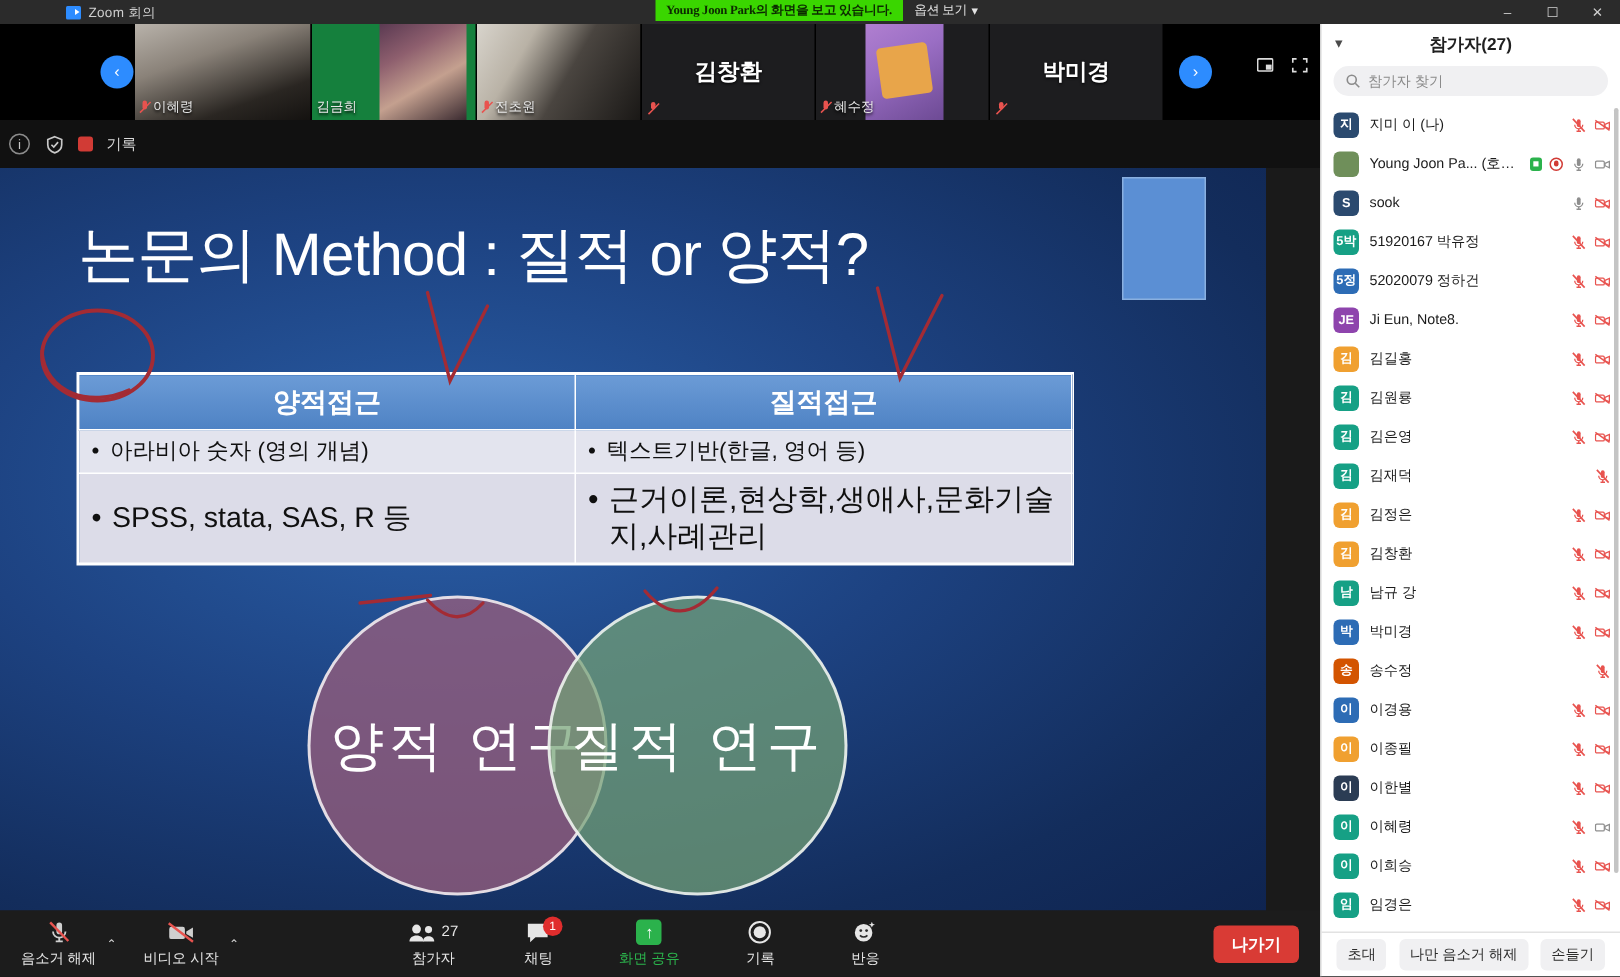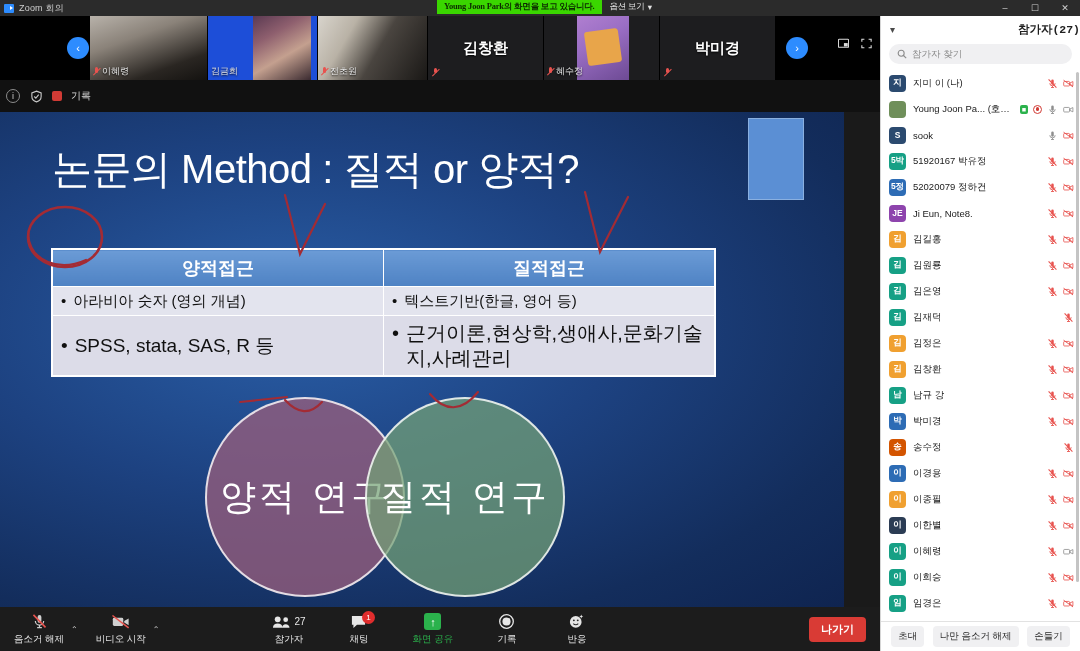--- a/index.html
+++ b/index.html
@@ -4,21 +4,21 @@
 <style>
   * { box-sizing: border-box; margin: 0; padding: 0; }
   body {
     width: 1080px; height: 651px;
     font-family: "Liberation Sans", sans-serif;
     background: #1a1a1a; overflow: hidden; position: relative;
   }
   
   .titlebar {
     position: absolute; top: 0; left: 0; width: 1080px; height: 16px;
-    background: #2b2b2b; display: flex; align-items: center; z-index: 30;
+    background: #2b2b2b; display: flex; align-items: center; z-index: 30; padding-left: 40px;
   }
   .tb-logo {
     width: 10px; height: 9px; margin-left: 4px; margin-right: 5px;
     background: #2d8cff; border-radius: 1px; position: relative;
   }
   .tb-logo::after {
     content:""; position:absolute; right:1px; top:2.5px;
     border-left:3px solid #fff; border-top:2px solid transparent; border-bottom:2px solid transparent;
   }
   .tb-title { color: #cfcfcf; font-size: 9px; letter-spacing: .2px; }
@@ -174,21 +174,21 @@
   .panel {
     position: absolute; top: 16px; right: 0; width: 200px; height: 635px;
     background: #ffffff; display: flex; flex-direction: column;
     border-left: 1px solid #d6d6d6;
   }
   .panel-head {
     height: 26px; display: flex; align-items: center; position: relative; flex: none;
   }
   .panel-caret { position: absolute; left: 9px; color: #4a4a4a; font-size: 10px; }
   .panel-title {
-    width: 100%; text-align: right; font-size: 11.5px; color: #1f1f1f; font-weight: bold; font-family: Liberation Mono, monospace;
+    width: 100%; text-align: center; font-size: 11.5px; color: #1f1f1f; font-weight: bold;
   }
   .search-wrap { padding: 2px 8px 6px; flex: none; }
   .search-box {
     height: 20px; background: #f0f0f2; border-radius: 10px; display: flex;
     align-items: center; gap: 5px; padding: 0 8px;
   }
   .search-ph { color: #8b8b8b; font-size: 9.5px; }
   .plist { flex: 1; overflow: hidden; position: relative; }
   .prow {
     height: 26px; display: flex; align-items: center; padding: 0 6px 0 8px; gap: 7px;
@@ -254,21 +254,21 @@
 <div class="filmstrip">
   <div style="width:90px;flex:none;"></div>
 
   <div class="thumb" style="width:118px;background:linear-gradient(160deg,#b8b2aa 0%,#8a8279 35%,#2a2622 75%,#141210 100%);">
     <div class="thumb-name">
       <span class="mic-off"></span>
       <span>이혜령</span>
     </div>
   </div>
 
-  <div class="thumb" style="width:110px;background:#1d4ed8;">
+  <div class="thumb" style="width:110px;background:#15803d;">
     <div style="position:absolute;left:45px;top:0;width:58px;height:64px;background:linear-gradient(150deg,#5b3a52 0%,#8e5f6e 30%,#c4a08f 60%,#3a2a30 100%);"></div>
     <div class="thumb-name">
       <span>김금희</span>
     </div>
   </div>
 
   <div class="thumb" style="width:110px;background:linear-gradient(120deg,#d8d4cc 0%,#b9b2a6 28%,#4a4540 55%,#1a1816 100%);">
     <div class="thumb-name">
       <span class="mic-off"></span>
       <span>전초원</span>

